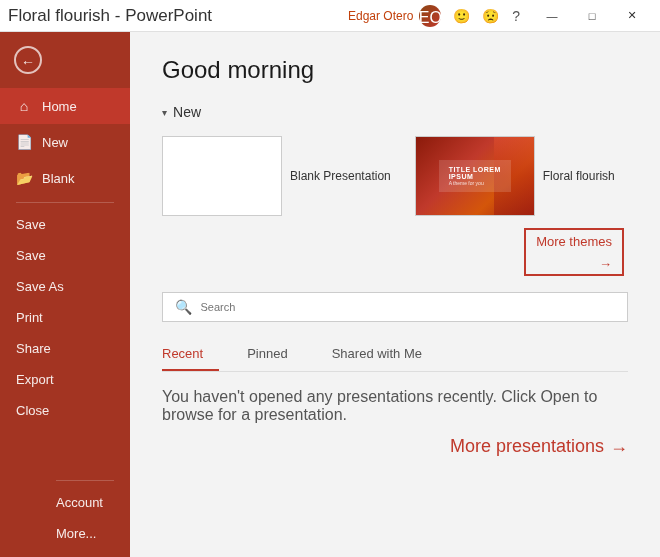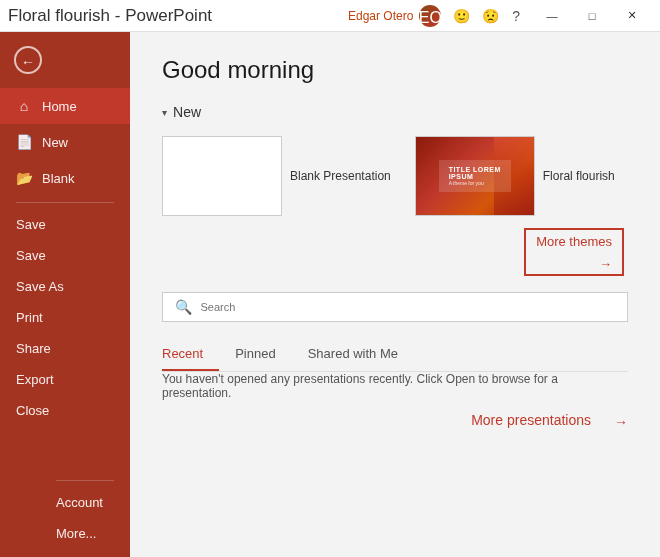--- a/index.html
+++ b/index.html
@@ -146,34 +146,34 @@
       border: 1px solid #ccc;
       padding: 6px 12px;
       margin-bottom: 16px;
       gap: 8px;
     }
     .search-bar input {
       border: none; outline: none; font-size: 11px; color: #333; background: transparent; flex: 1;
     }
     .search-icon { color: #555; font-size: 14px; }
 
-    .tabs-row { display: flex; gap: 0; border-bottom: 1px solid #ddd; }
+    .tabs-row { display: flex; gap: 12px; margin-bottom: 16px; border-bottom: 1px solid #ddd; }
     .tab-item {
       padding: 8px 16px;
       font-size: 13px;
       color: #555;
       cursor: pointer;
     }
     .tab-item:first-child { padding-left: 0; }
     .tab-item.active { color: #c0392b; border-bottom: 2px solid #c0392b; font-weight: 500; }
 
-    .empty-message { font-size: 12px; color: #555; margin-bottom: 12px; }
+    .empty-message { font-size: 16px; color: #555; margin-bottom: 12px; }
     .more-presentations {
-      display: flex; align-items: center; gap: 23px;
-      color: #c0392b; font-size: 14px; cursor: pointer;
+      display: flex; align-items: center; gap: 6px;
+      color: #c0392b; font-size: 18px; cursor: pointer;
       justify-content: flex-end;
     }
   </style>
 </head>
 <body>
 
 <div class="title-bar">
   <span class="title-bar-title">Floral flourish - PowerPoint</span>
   <div class="title-bar-user">
     <span class="user-name">Edgar Otero</span>

